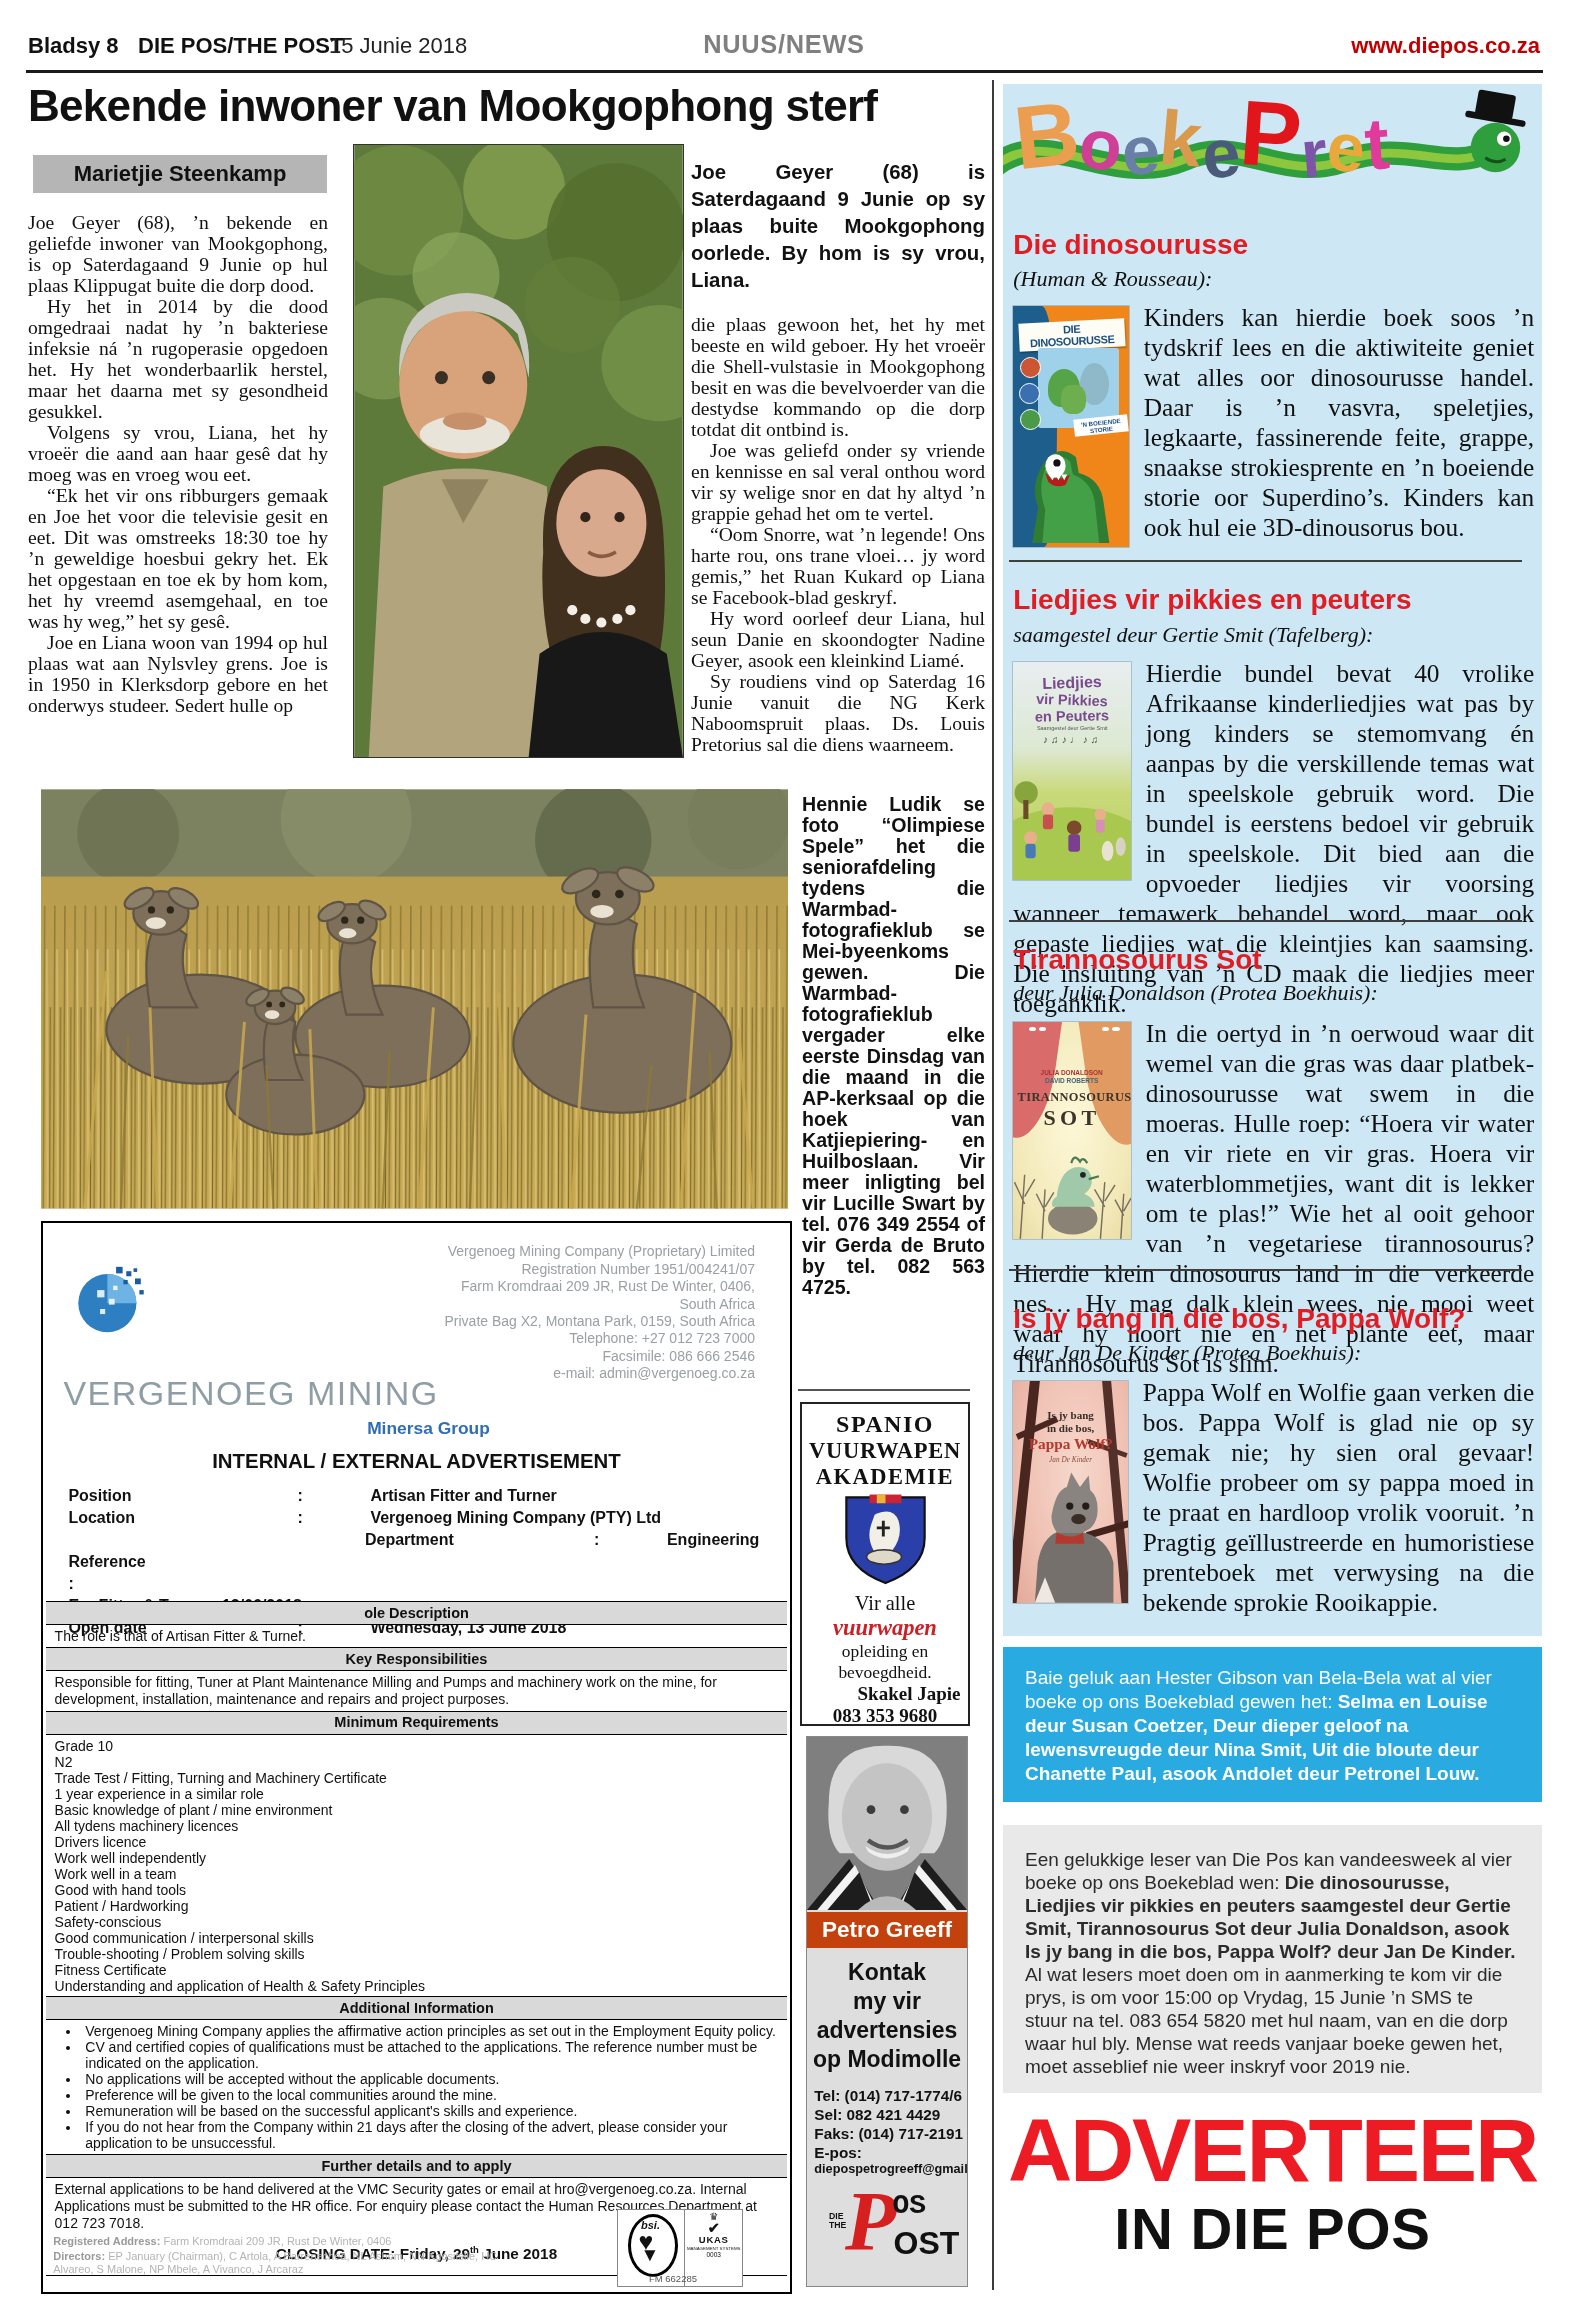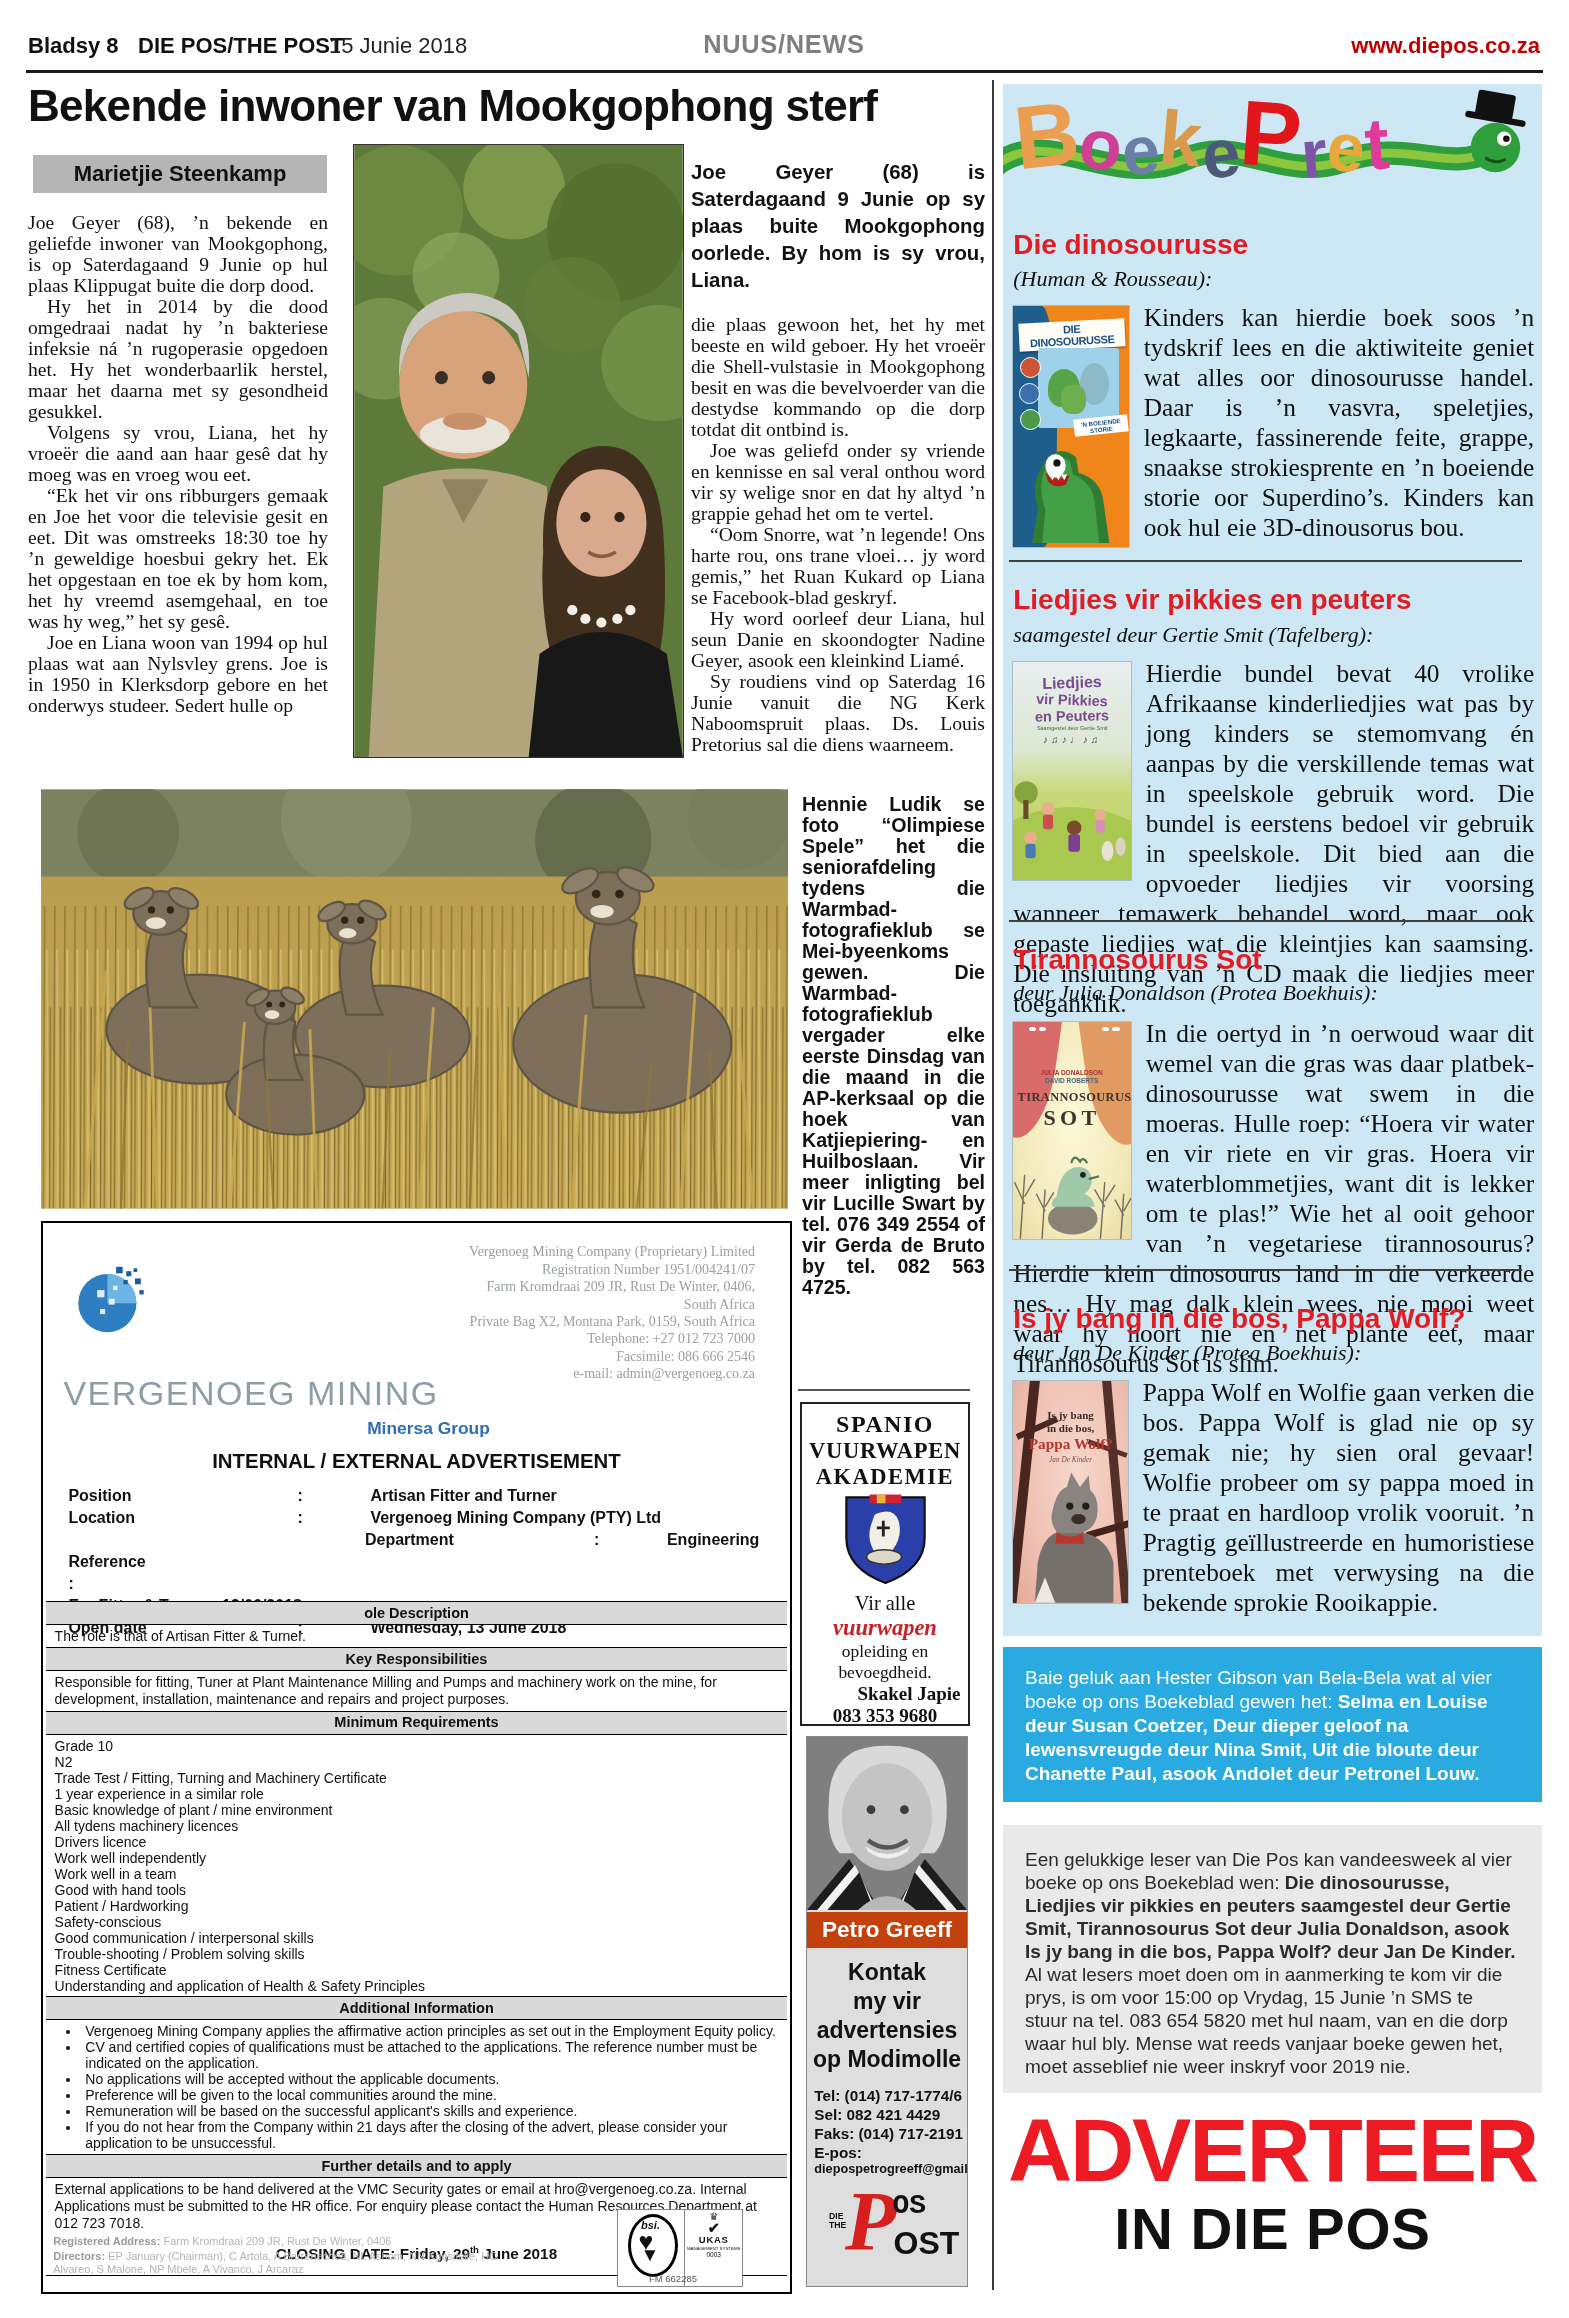--- a/index.html
+++ b/index.html
@@ -225,21 +225,21 @@
         <rect x="72" y="26" width="6" height="6"></rect>
     </g>
     <g fill="#ffffff" opacity=".85">
       <rect x="36" y="40" width="10" height="10"></rect>
         <rect x="52" y="52" width="8" height="8"></rect>
         <rect x="40" y="66" width="7" height="7"></rect>
       <rect x="58" y="34" width="6" height="6"></rect>
     </g>
   </svg>
 
-  <div class="abs rt" style="right:35px;top:20.4px;width:378px;color:#9aa0a3;font-size:14px;line-height:17.4px;font-family:Liberation Serif, serif;">
+  <div class="abs rt" style="right:35px;top:20.4px;width:378px;color:#9aa0a3;font-size:14px;line-height:17.4px;">
     <div>Vergenoeg Mining Company (Proprietary) Limited</div>
     <div>Registration Number 1951/004241/07</div>
     <div>Farm Kromdraai 209 JR, Rust De Winter, 0406,</div>
     <div>South Africa</div>
     <div>Private Bag X2, Montana Park, 0159, South Africa</div>
     <div>Telephone: +27 012 723 7000</div>
     <div>Facsimile:  086 666 2546</div>
     <div>e-mail:    admin@vergenoeg.co.za</div>
   </div>
   <div class="abs" style="left:20.4px;top:151px;font-size:34px;color:#8f9ea4;letter-spacing:1.5px;">VERGENOEG MINING</div>

